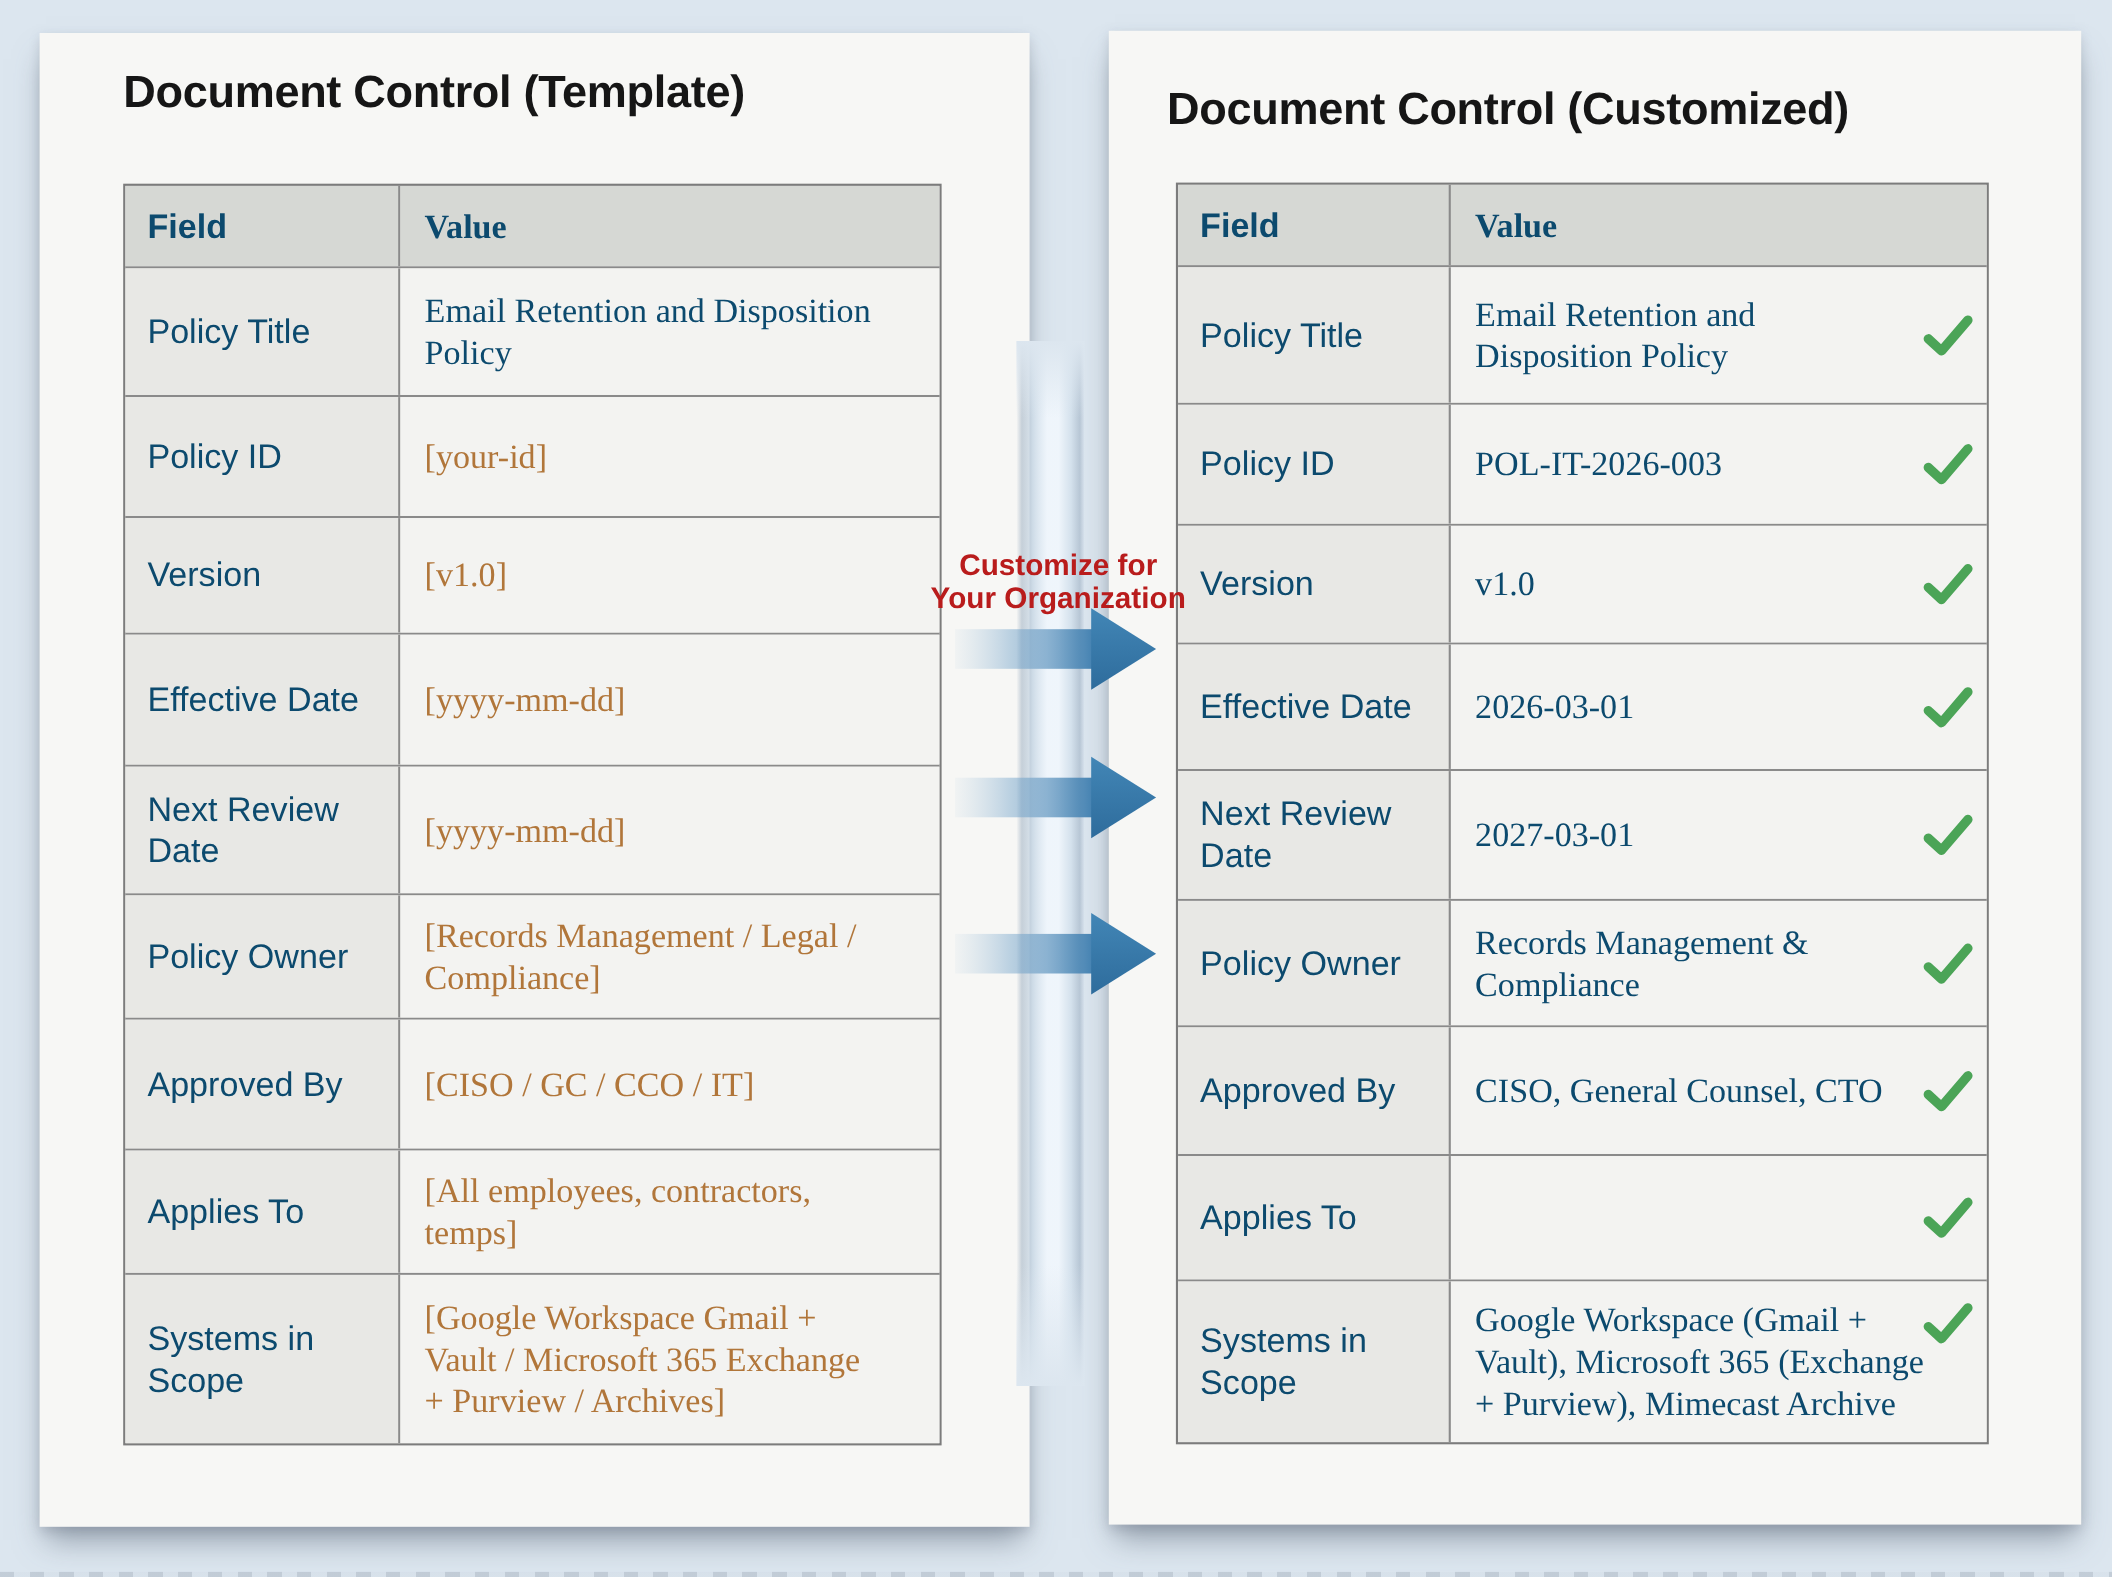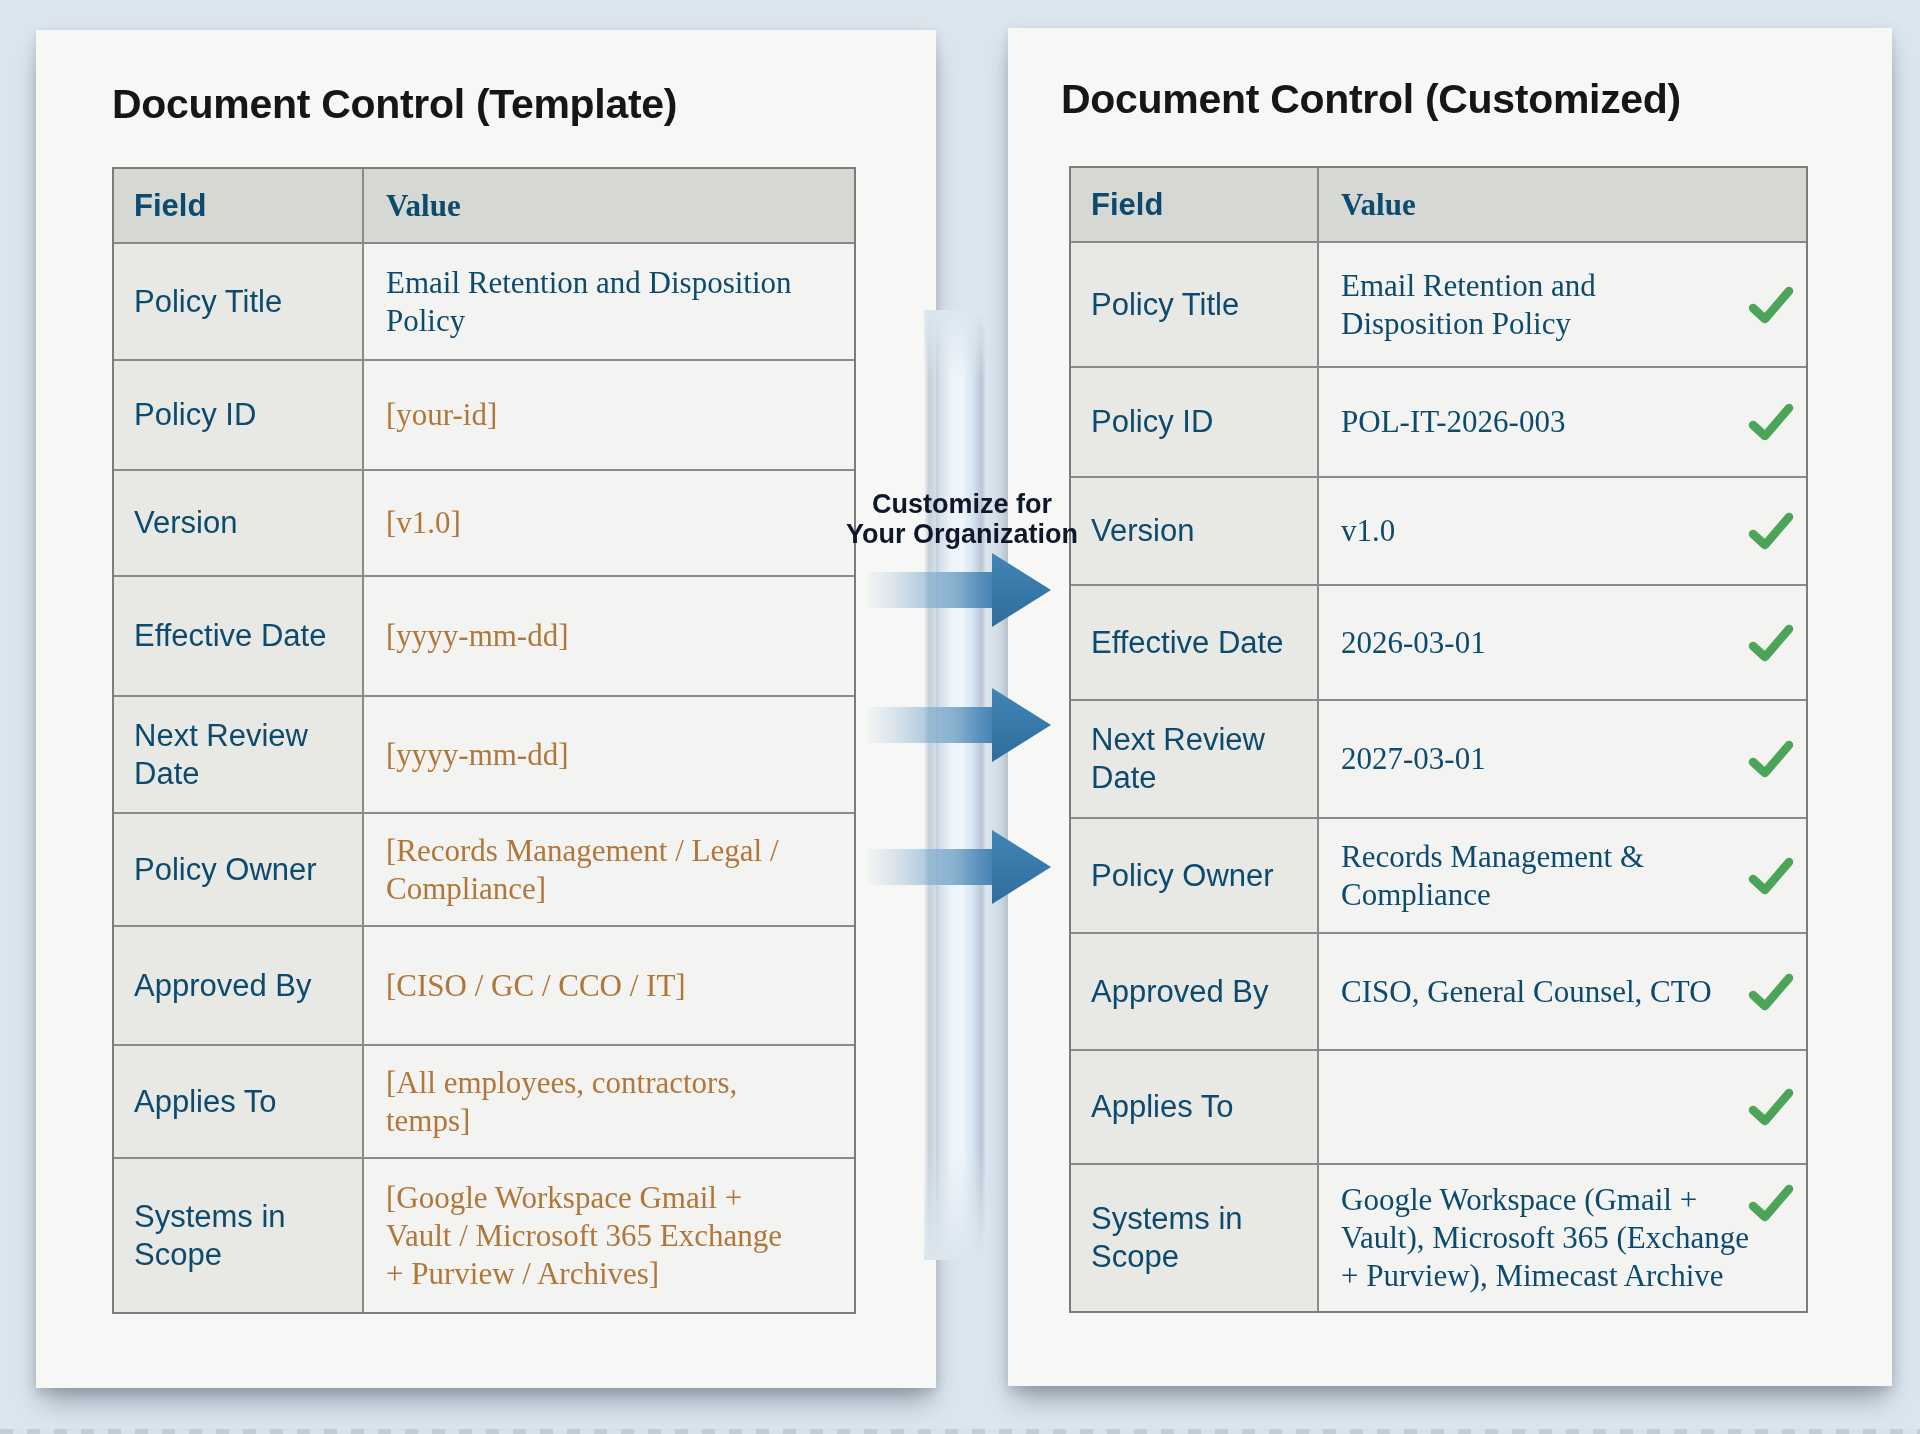--- a/index.html
+++ b/index.html
@@ -6,21 +6,21 @@
   body{font-family:"Liberation Sans","DejaVu Sans",sans-serif;}
   .stage{position:relative;width:1920px;height:1434px;background:#dce6ef;overflow:hidden;}
 
   .paper{position:absolute;background:#f7f7f5;
          box-shadow:0 18px 26px -6px rgba(88,100,116,.55), 0 4px 10px rgba(110,120,135,.28);}
   .paper-left{left:36px;top:30px;width:900px;height:1358px;}
   .paper-right{left:1008px;top:28px;width:884px;height:1358px;}
 
   .ptitle{position:absolute;margin:0;font-size:41px;font-weight:700;color:#161616;
           letter-spacing:-.3px;white-space:nowrap;}
-  .paper-left .ptitle{left:76px;top:51px;}
+  .paper-left .ptitle{left:76px;top:30px;}
   .paper-right .ptitle{left:53px;top:48px;text-align:center;}
 
   .tbl{position:absolute;border:2px solid #7c7c7c;background:#f3f3f1;box-sizing:border-box;}
   .tbl-left{left:76px;top:137px;width:744px;}
   .tbl-right{left:61px;top:138px;width:739px;}
   .row{display:flex;box-sizing:border-box;}
   .row + .row{border-top:2px solid #8a8a8a;}
   .cell{box-sizing:border-box;display:flex;align-items:center;}
   .cell.f{width:250px;flex:0 0 250px;background:#e8e8e5;border-right:2px solid #8a8a8a;
           padding:6px 10px 6px 20px;}
@@ -44,22 +44,22 @@
           rgba(240,246,252,.95) 62%, rgba(210,224,236,.78) 80%,
           rgba(148,168,188,.5) 93%, rgba(150,170,190,0) 100%);}
   .band::before{content:"";position:absolute;left:0;top:0;width:100%;height:70px;
         background:linear-gradient(#dce6ef,rgba(220,230,239,0));}
   .band::after{content:"";position:absolute;left:0;bottom:0;width:100%;height:110px;
         background:linear-gradient(rgba(220,230,239,0),#dce6ef);}
 
   svg.arrow{position:absolute;left:868px;z-index:3;}
   .arrow.a1{top:550px;} .arrow.a2{top:685px;} .arrow.a3{top:827px;}
 
-  .connector-label{position:absolute;left:820px;top:489px;width:284px;z-index:4;
-        text-align:center;font-size:27px;font-weight:700;color:#0f172a;line-height:30px;}
+  .connector-label{position:absolute;left:820px;top:499px;width:284px;z-index:4;
+        text-align:center;font-size:27px;font-weight:700;color:#b91c1c;line-height:30px;}
 
   .bottom-noise{position:absolute;left:0;bottom:0;width:100%;height:5px;opacity:.4;z-index:1;
         background:repeating-linear-gradient(90deg,
           rgba(104,116,132,.55) 0 13px, rgba(104,116,132,.08) 13px 27px);}
 </style>
 </head>
 <body>
 
 <div class="stage">
 

